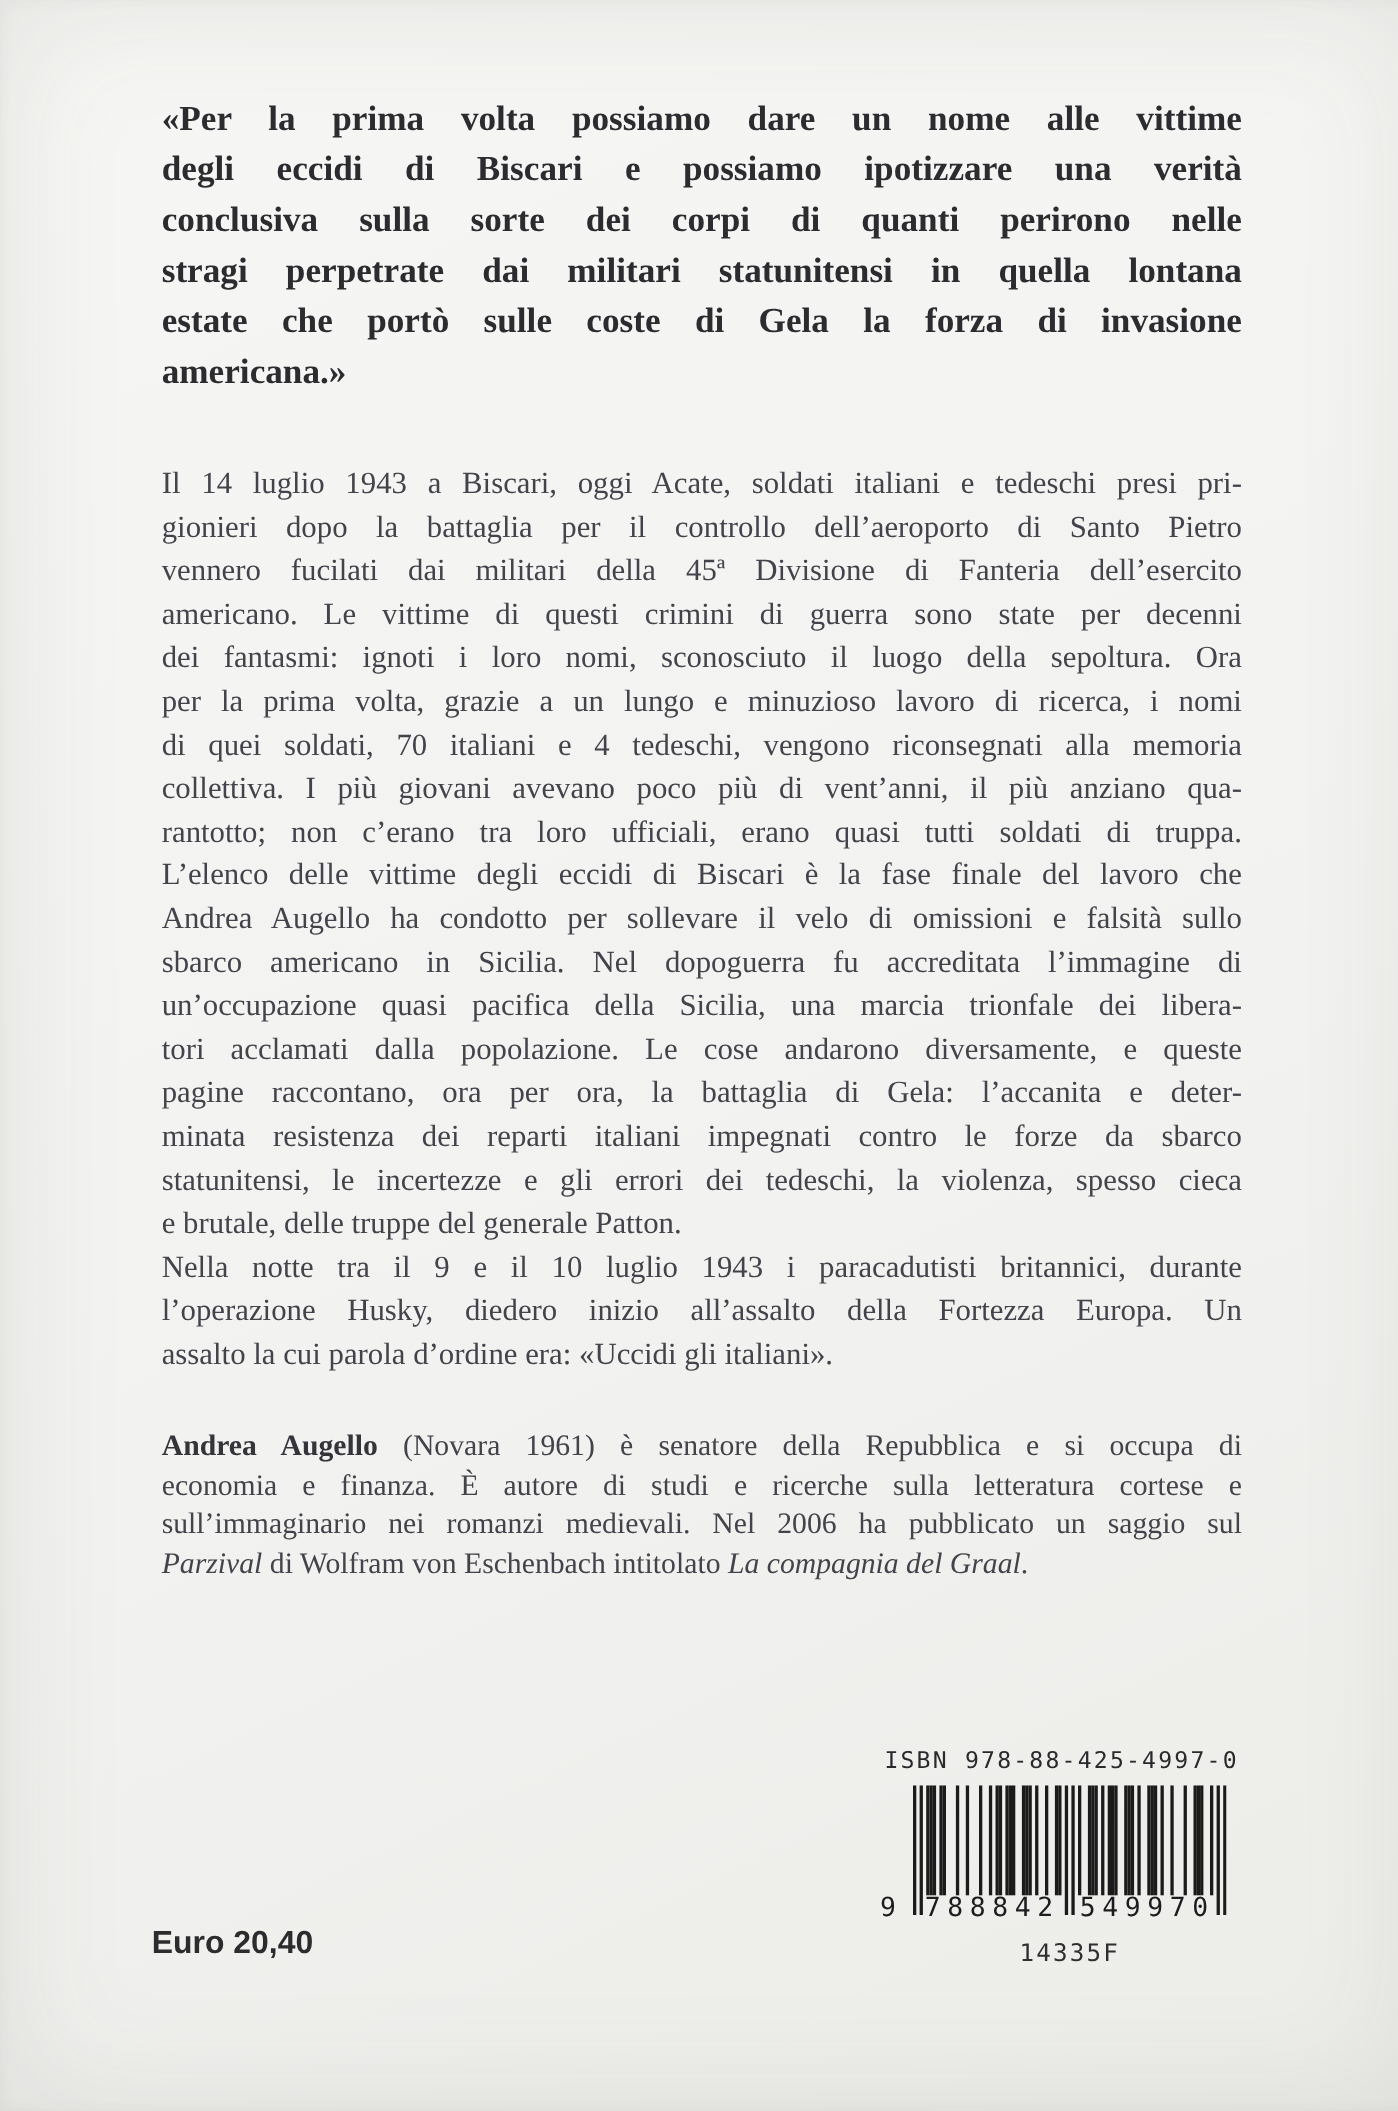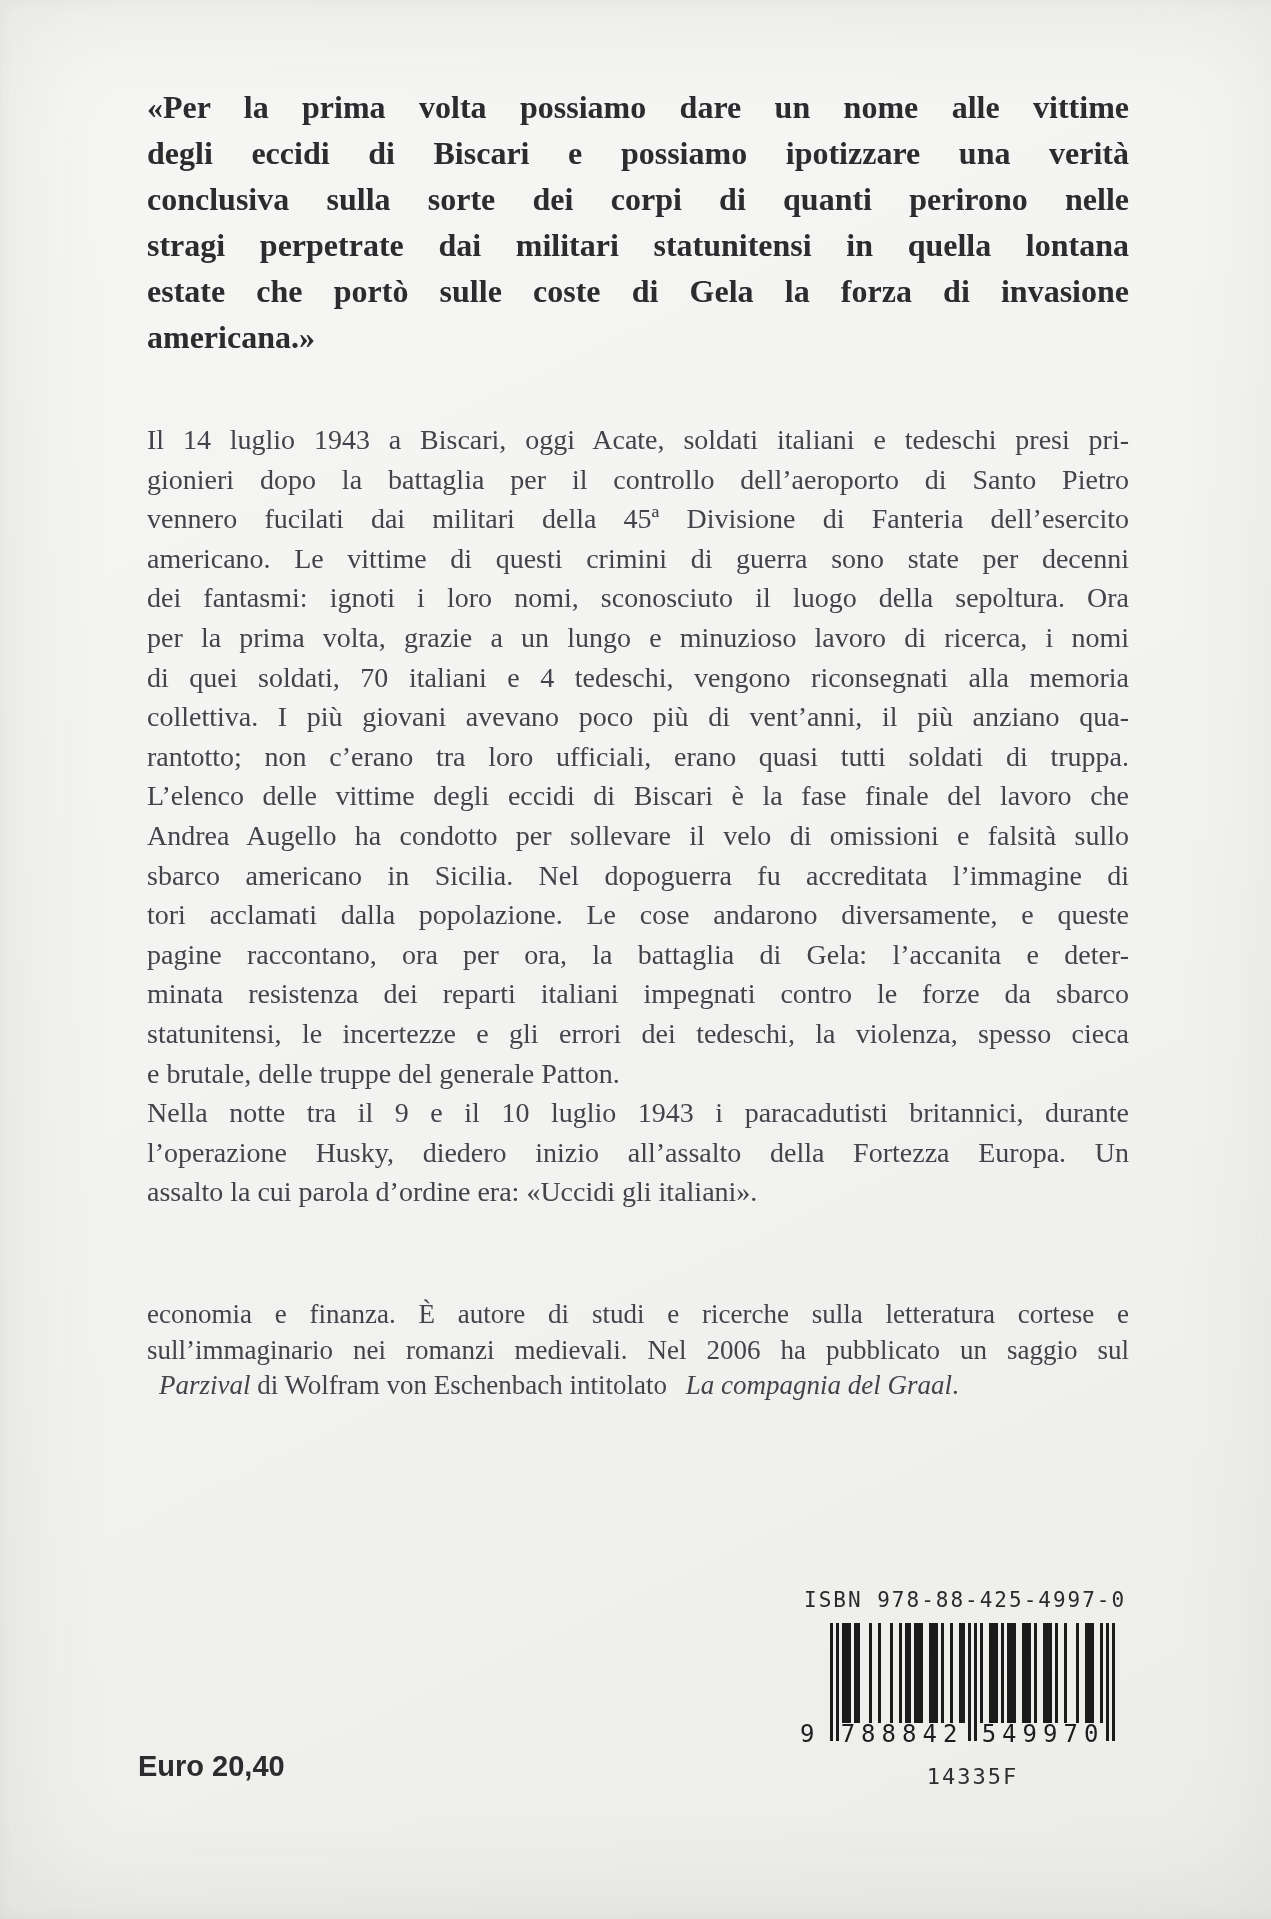--- a/index.html
+++ b/index.html
@@ -32,21 +32,21 @@
     font-size:28px;line-height:39.6px;
     color:#43434b;
   }
   .para .line:last-child{text-align-last:left;}
   .author-bio{
     top:1297px;
     font-size:27px;line-height:35.6px;
     color:#43434b;
   }
   .author-bio .b{font-weight:bold;color:#34343a;}
-  .author-bio .i{font-style:italic;margin-left:12px;}
+  .author-bio .i{font-style:italic;}
   .author-bio .line:last-child{text-align-last:left;}
 
   .price{
     position:absolute;left:138px;top:1750px;
     font-family:"Liberation Sans",sans-serif;
     font-weight:bold;font-size:29px;color:#2c2c2f;
   }
 
   .isbn-block{
     position:absolute;left:798px;top:1588px;width:340px;height:220px;
@@ -87,34 +87,36 @@
         <div class="line">vennero fucilati dai militari della 45ª Divisione di Fanteria dell’esercito</div>
         <div class="line">americano. Le vittime di questi crimini di guerra sono state per decenni</div>
         <div class="line">dei fantasmi: ignoti i loro nomi, sconosciuto il luogo della sepoltura. Ora</div>
         <div class="line">per la prima volta, grazie a un lungo e minuzioso lavoro di ricerca, i nomi</div>
         <div class="line">di quei soldati, 70 italiani e 4 tedeschi, vengono riconsegnati alla memoria</div>
         <div class="line">collettiva. I più giovani avevano poco più di vent’anni, il più anziano qua-</div>
         <div class="line">rantotto; non c’erano tra loro ufficiali, erano quasi tutti soldati di truppa.</div>
         <div class="line">L’elenco delle vittime degli eccidi di Biscari è la fase finale del lavoro che</div>
         <div class="line">Andrea Augello ha condotto per sollevare il velo di omissioni e falsità sullo</div>
         <div class="line">sbarco americano in Sicilia. Nel dopoguerra fu accreditata l’immagine di</div>
+        <div class="line">un’occupazione quasi pacifica della Sicilia, una marcia trionfale dei libera-</div>
         <div class="line">tori acclamati dalla popolazione. Le cose andarono diversamente, e queste</div>
         <div class="line">pagine raccontano, ora per ora, la battaglia di Gela: l’accanita e deter-</div>
         <div class="line">minata resistenza dei reparti italiani impegnati contro le forze da sbarco</div>
         <div class="line">statunitensi, le incertezze e gli errori dei tedeschi, la violenza, spesso cieca</div>
         <div class="line">e brutale, delle truppe del generale Patton.</div>
       </div>
       <div class="para">
         <div class="line">Nella notte tra il 9 e il 10 luglio 1943 i paracadutisti britannici, durante</div>
         <div class="line">l’operazione Husky, diedero inizio all’assalto della Fortezza Europa. Un</div>
         <div class="line">assalto la cui parola d’ordine era: «Uccidi gli italiani».</div>
       </div>
     </div>
 
   <div class="textcol author-bio" id="author-bio">
+      <div class="line"><span class="b">Andrea Augello</span><span> (Novara 1961) è senatore della Repubblica e si occupa di</span></div>
       <div class="line"><span>economia e finanza. È autore di studi e ricerche sulla letteratura cortese e</span></div>
       <div class="line"><span>sull’immaginario nei romanzi medievali. Nel 2006 ha pubblicato un saggio sul</span></div>
       <div class="line"><span class="i">Parzival</span><span> di Wolfram von Eschenbach intitolato </span><span class="i">La compagnia del Graal</span><span>.</span></div>
     </div>
 
   <div class="price">Euro 20,40</div>
 
   <div class="isbn-block">
     <div class="isbn-label">ISBN 978-88-425-4997-0</div>
     <svg class="barcode-svg" id="barcode" width="285" height="118">

